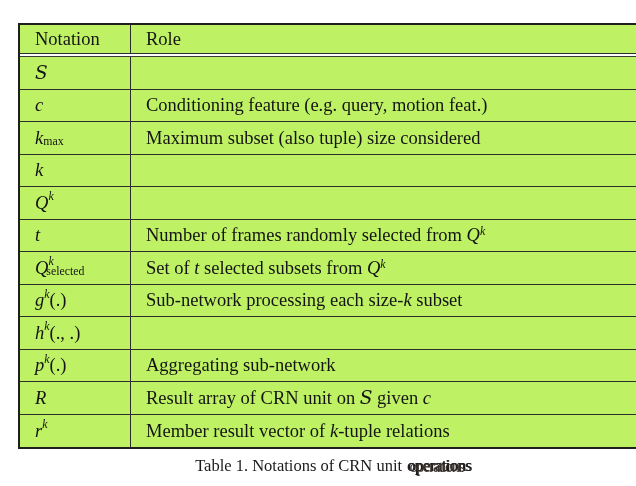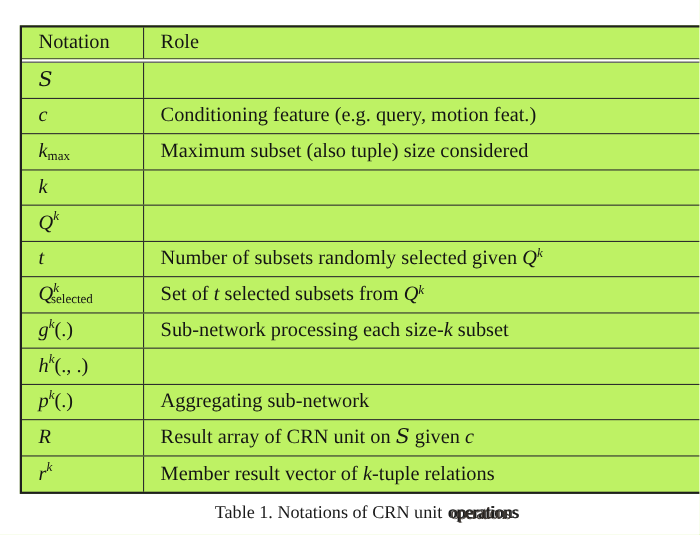--- a/index.html
+++ b/index.html
@@ -141,21 +141,21 @@
         <div class="row">
           <div class="cell notation">
             <span class="it">Q</span>
             <span class="it sup">k</span>
           </div>
         </div>
         <div class="row">
           <div class="cell notation">
             <span class="it">t</span>
           </div>
-          <div class="cell role"><span>Number of subsets randomly selected given </span><span class="it">Q</span><span class="it sup">k</span></div>
+          <div class="cell role"><span>Number of frames randomly selected from </span><span class="it">Q</span><span class="it sup">k</span></div>
         </div>
         <div class="row">
           <div class="cell notation">
             <span class="it">Q</span>
             <span class="it sup">k</span>
             <span class="sub">selected</span>
           </div>
           <div class="cell role"><span>Set of </span><span class="it">t</span><span> selected subsets from </span><span class="it">Q</span><span class="it sup">k</span></div>
         </div>
         <div class="row">

